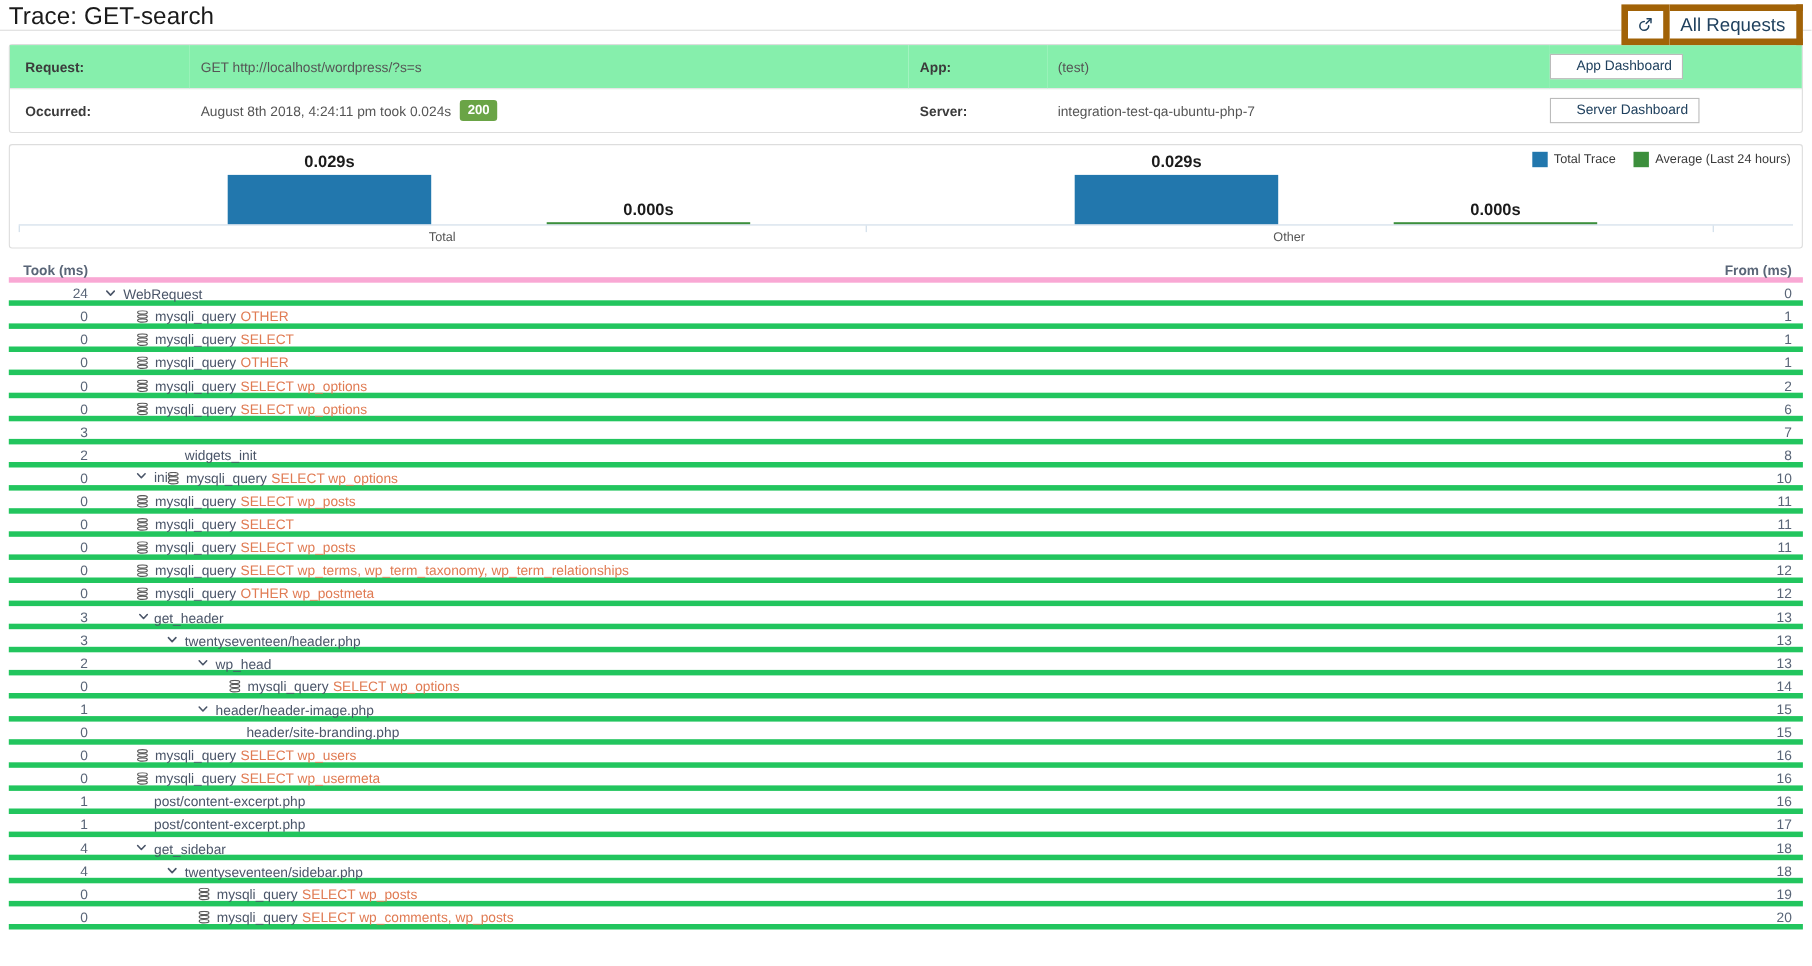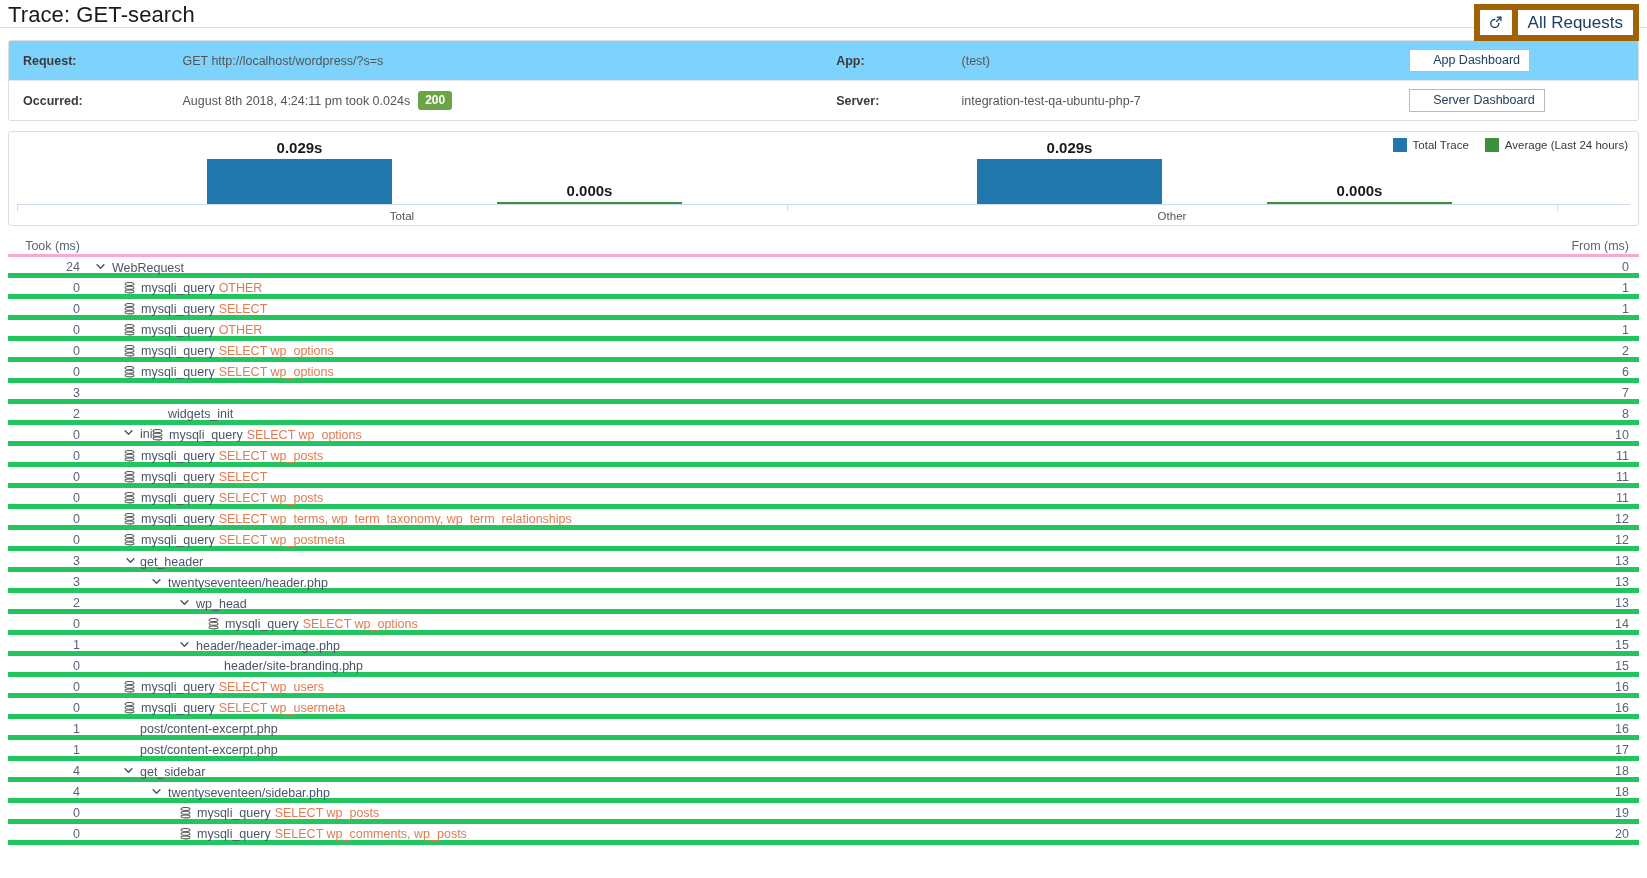--- a/index.html
+++ b/index.html
@@ -48,21 +48,21 @@
   .btn svg { display:block; }
 
   
   .panel {
     margin: 12px 8px 0 8px;
     border: 1px solid #dddddd;
     border-radius: 3px;
     background: #ffffff;
   }
   .info-table { width: 100%; border-collapse: collapse; }
-  .info-table tr.striped { background: #7dd3fc; }
+  .info-table tr.striped { background: #86efac; }
   .info-table td {
     padding: 8px 10px;
     font-size: 12.5px;
     vertical-align: middle;
     border-bottom: 1px solid #e6e6e6;
   }
   .info-table tr:last-child td { border-bottom: 0; }
   td.lbl { width: 150px; font-weight: bold; color: #3b3b3b; padding-left: 14px; }
   td.val { width: 600px; color: #555555; }
   td.lbl2 { width: 115px; font-weight: bold; color: #3b3b3b; }
@@ -167,23 +167,23 @@
   .trace-row {
     position: relative;
     height: 21px;
     line-height: 21px;
     font-size: 12.5px;
     color: #4a5568;
     border-bottom: 5px solid #22c55e;
     white-space: nowrap;
   }
   .trace-row.header {
-    font-weight: normal;
+    font-weight: bold;
     color: #3b3b3b;
-    border-bottom: 3px solid #f9a8d4;
+    border-bottom: 5px solid #f9a8d4;
   }
   .col-took {
     position: absolute;
     left: 0; width: 72px;
     text-align: right;
     color: #596577;
   }
   .col-from {
     position: absolute;
     right: 10px;
@@ -418,21 +418,21 @@
               <ellipse cx="5.5" cy="9.4" rx="4.4" ry="1.5" fill="#ffffff" stroke="#5a5a5a" stroke-width="1.1"></ellipse>
             </svg></span><span class="nm">mysqli_query</span><span class="q">SELECT wp_terms, wp_term_taxonomy, wp_term_relationships</span></span>
         <span class="col-from">12</span>
       </div>
       <div class="trace-row">
         <span class="col-took">0</span>
         <span class="col-name" style="left: 116px;"><span class="db-icon"><svg width="11" height="12" viewBox="0 0 11 12">
               <ellipse cx="5.5" cy="2.0" rx="4.4" ry="1.5" fill="#ffffff" stroke="#5a5a5a" stroke-width="1.1"></ellipse>
               <ellipse cx="5.5" cy="5.7" rx="4.4" ry="1.5" fill="#ffffff" stroke="#5a5a5a" stroke-width="1.1"></ellipse>
               <ellipse cx="5.5" cy="9.4" rx="4.4" ry="1.5" fill="#ffffff" stroke="#5a5a5a" stroke-width="1.1"></ellipse>
-            </svg></span><span class="nm">mysqli_query</span><span class="q">SELECT wp_postmeta</span></span>
+            </svg></span><span class="nm">mysqli_query</span><span class="q">OTHER wp_postmeta</span></span>
         <span class="col-from">12</span>
       </div>
       <div class="trace-row">
         <span class="col-took">3</span>
         <span class="col-name" style="left: 116px; text-align: center;"><span class="caret"><svg width="9" height="9" viewBox="0 0 10 10">
               <path d="M1.2 3 L5 7 L8.8 3" fill="none" stroke="#4a5568" stroke-width="1.6" stroke-linecap="round" stroke-linejoin="round"></path>
             </svg></span><span class="nm">get_header</span></span>
         <span class="col-from">13</span>
       </div>
       <div class="trace-row">

